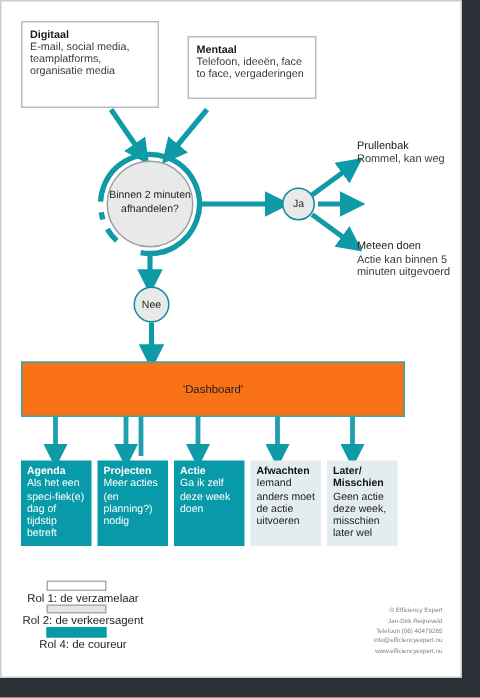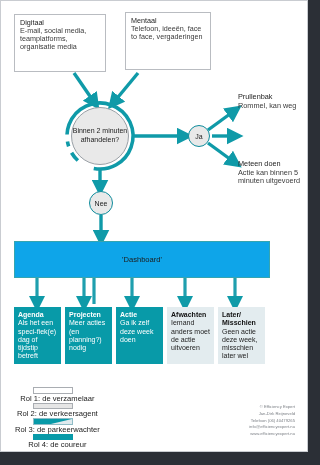--- a/index.html
+++ b/index.html
@@ -18,38 +18,38 @@
     overflow:hidden;
   }
   .box{
     position:absolute;
     border:1px solid #b9bcc1;
     background:#ffffff;
     box-sizing:border-box;
     padding:4px 5px;
     line-height:1.12;
   }
-  .box .ttl{font-weight:normal;color:#1c1c1c;font-size:7.2px;display:block;}
+  .box .ttl{font-weight:bold;color:#1c1c1c;font-size:7.2px;display:block;}
   .box .bdy{color:#3a3a3a;font-size:7.2px;display:block;}
   .outcome{position:absolute;}
   .outcome .ttl{font-weight:normal;color:#1c1c1c;font-size:7.3px;display:block;line-height:1.18;}
   .outcome .bdy{color:#3a3a3a;font-size:7.3px;display:block;line-height:1.18;}
   .circle{
     position:absolute;border-radius:50%;
     background:#e9e9e9;border:1px solid #9aa0a6;
     display:flex;align-items:center;justify-content:center;
     text-align:center;color:#1c1c1c;
     box-sizing:border-box;
   }
   #decision{left:70px;top:106px;width:58px;height:58px;font-size:7px;line-height:1.25;}
   #ja{left:187px;top:124px;width:22px;height:22px;font-size:7px;border-color:#0f8c9c;}
   #nee{left:88px;top:190px;width:24px;height:24px;font-size:7px;border-color:#0f8c9c;}
   #dashboard{
     position:absolute;left:13px;top:240px;width:256px;height:37px;
-    background:#0ea5e9;border:1px solid #35a5b0;box-sizing:border-box;
+    background:#f97316;border:1px solid #35a5b0;box-sizing:border-box;
     display:flex;align-items:center;justify-content:center;
     font-size:7.6px;color:#1c1c1c;
   }
   .cat{
     position:absolute;top:306px;width:47px;height:57px;
     box-sizing:border-box;padding:4px 4px;line-height:1.18;
     font-size:7px;
   }
   .cat .ttl{font-weight:bold;display:block;}
   .cat .bdy{display:block;}
@@ -102,21 +102,21 @@
     <path d="M184,267 L184,302" stroke="#1f9fae" stroke-width="3.2" fill="none" marker-end="url(#ah)"></path>
     <path d="M234,267 L234,302" stroke="#1f9fae" stroke-width="3.2" fill="none" marker-end="url(#ah)"></path>
 
     <path d="M93,303 L93,270" stroke="#1f9fae" stroke-width="3.2" fill="none" marker-end="url(#ah)"></path>
   </svg>
 
   <div class="box" id="src0" style="left:13px;top:13px;width:92px;height:58px;">
     <span class="ttl">Digitaal</span>
     <span class="bdy">E-mail, social media, teamplatforms, organisatie media</span>
   </div>
-  <div class="box" id="src1" style="left:124px;top:11px;width:86px;height:58px;">
+  <div class="box" id="src1" style="left:124px;top:23px;width:86px;height:42px;">
     <span class="ttl">Mentaal</span>
     <span class="bdy">Telefoon, ideeën, face to face, vergaderingen</span>
   </div>
 
   <div class="circle" id="decision">
     <span>Binnen 2 minuten afhandelen?</span>
   </div>
   <div class="circle" id="ja">
     <span>Ja</span>
   </div>
@@ -161,24 +161,20 @@
   <div class="legend">
     <div class="lrow">
       <span class="sw white"></span>
       <span>Rol 1: de verzamelaar</span>
     </div>
     <div class="lrow">
       <span class="sw grey"></span>
       <span>Rol 2: de verkeersagent</span>
     </div>
     <div class="lrow">
-      <span class="sw half"></span>
-      <span>Rol 3: de parkeerwachter</span>
-    </div>
-    <div class="lrow">
       <span class="sw teal"></span>
       <span>Rol 4: de coureur</span>
     </div>
   </div>
 
   <div class="footer">
     <span>© Efficiency Expert</span>
     <span>Jan-Dirk Reijneveld</span>
     <span>Telefoon (06) 40479265</span>
     <span>info@efficiencyexpert.nu</span>

